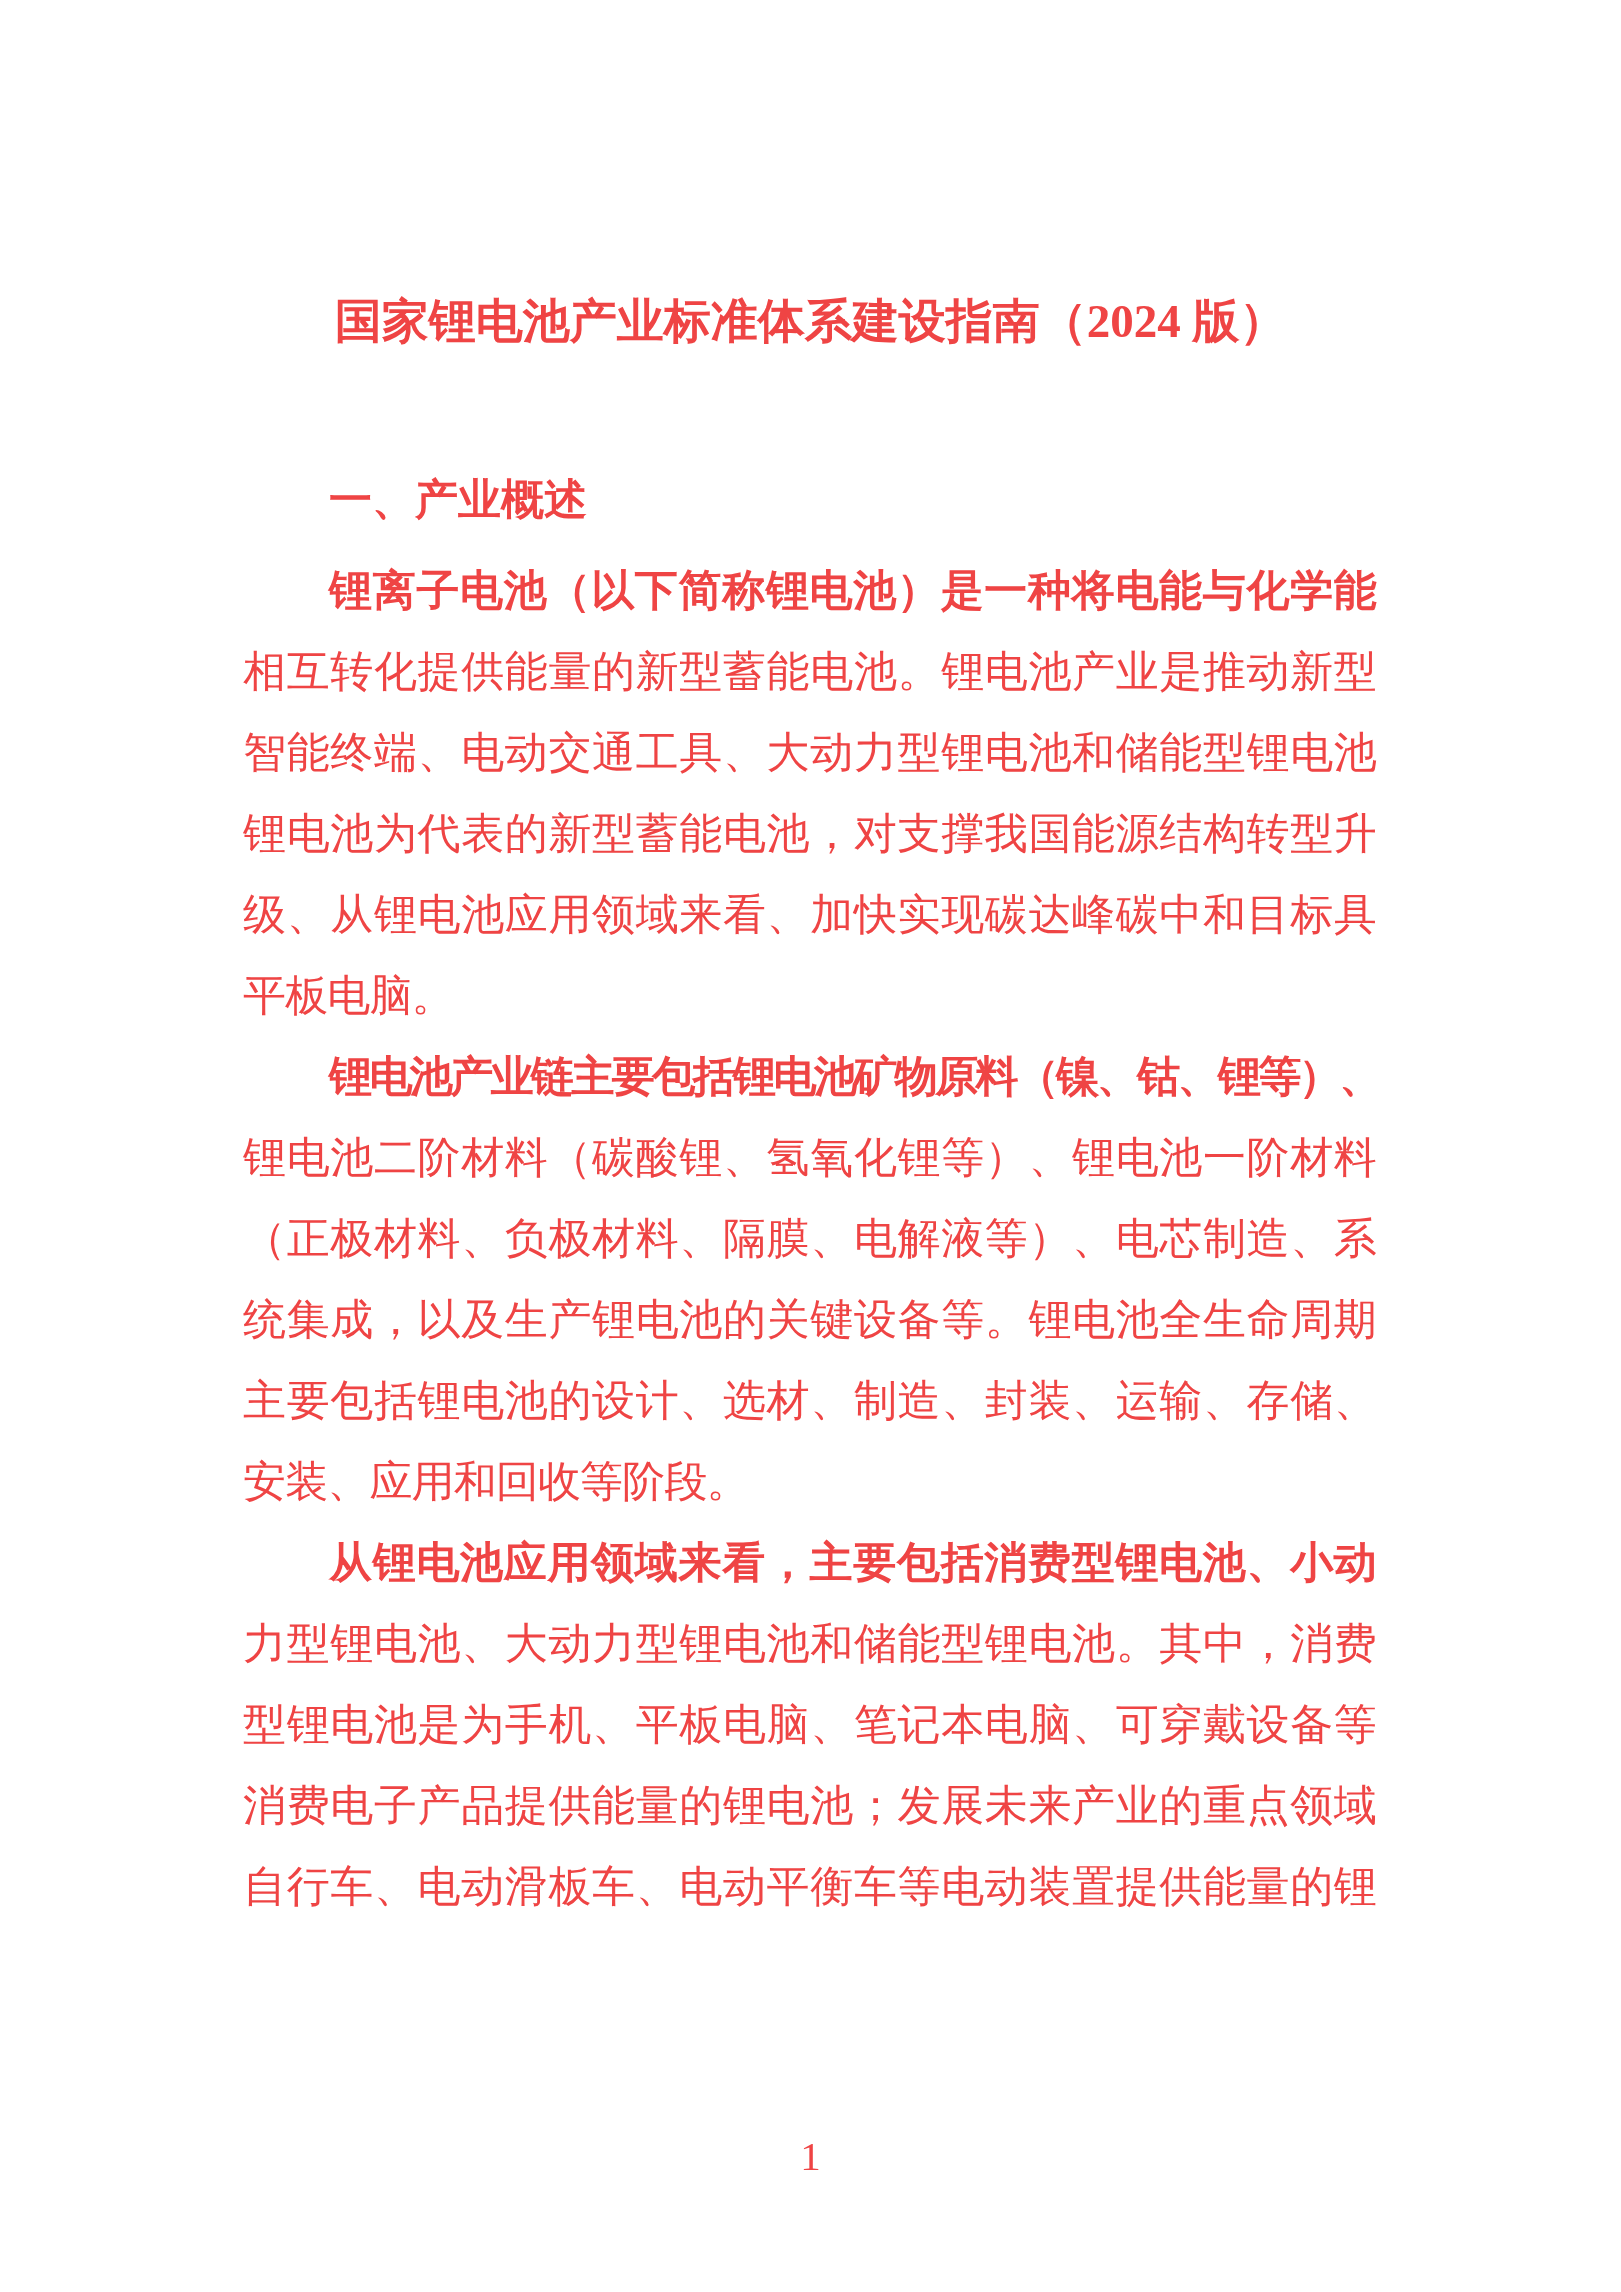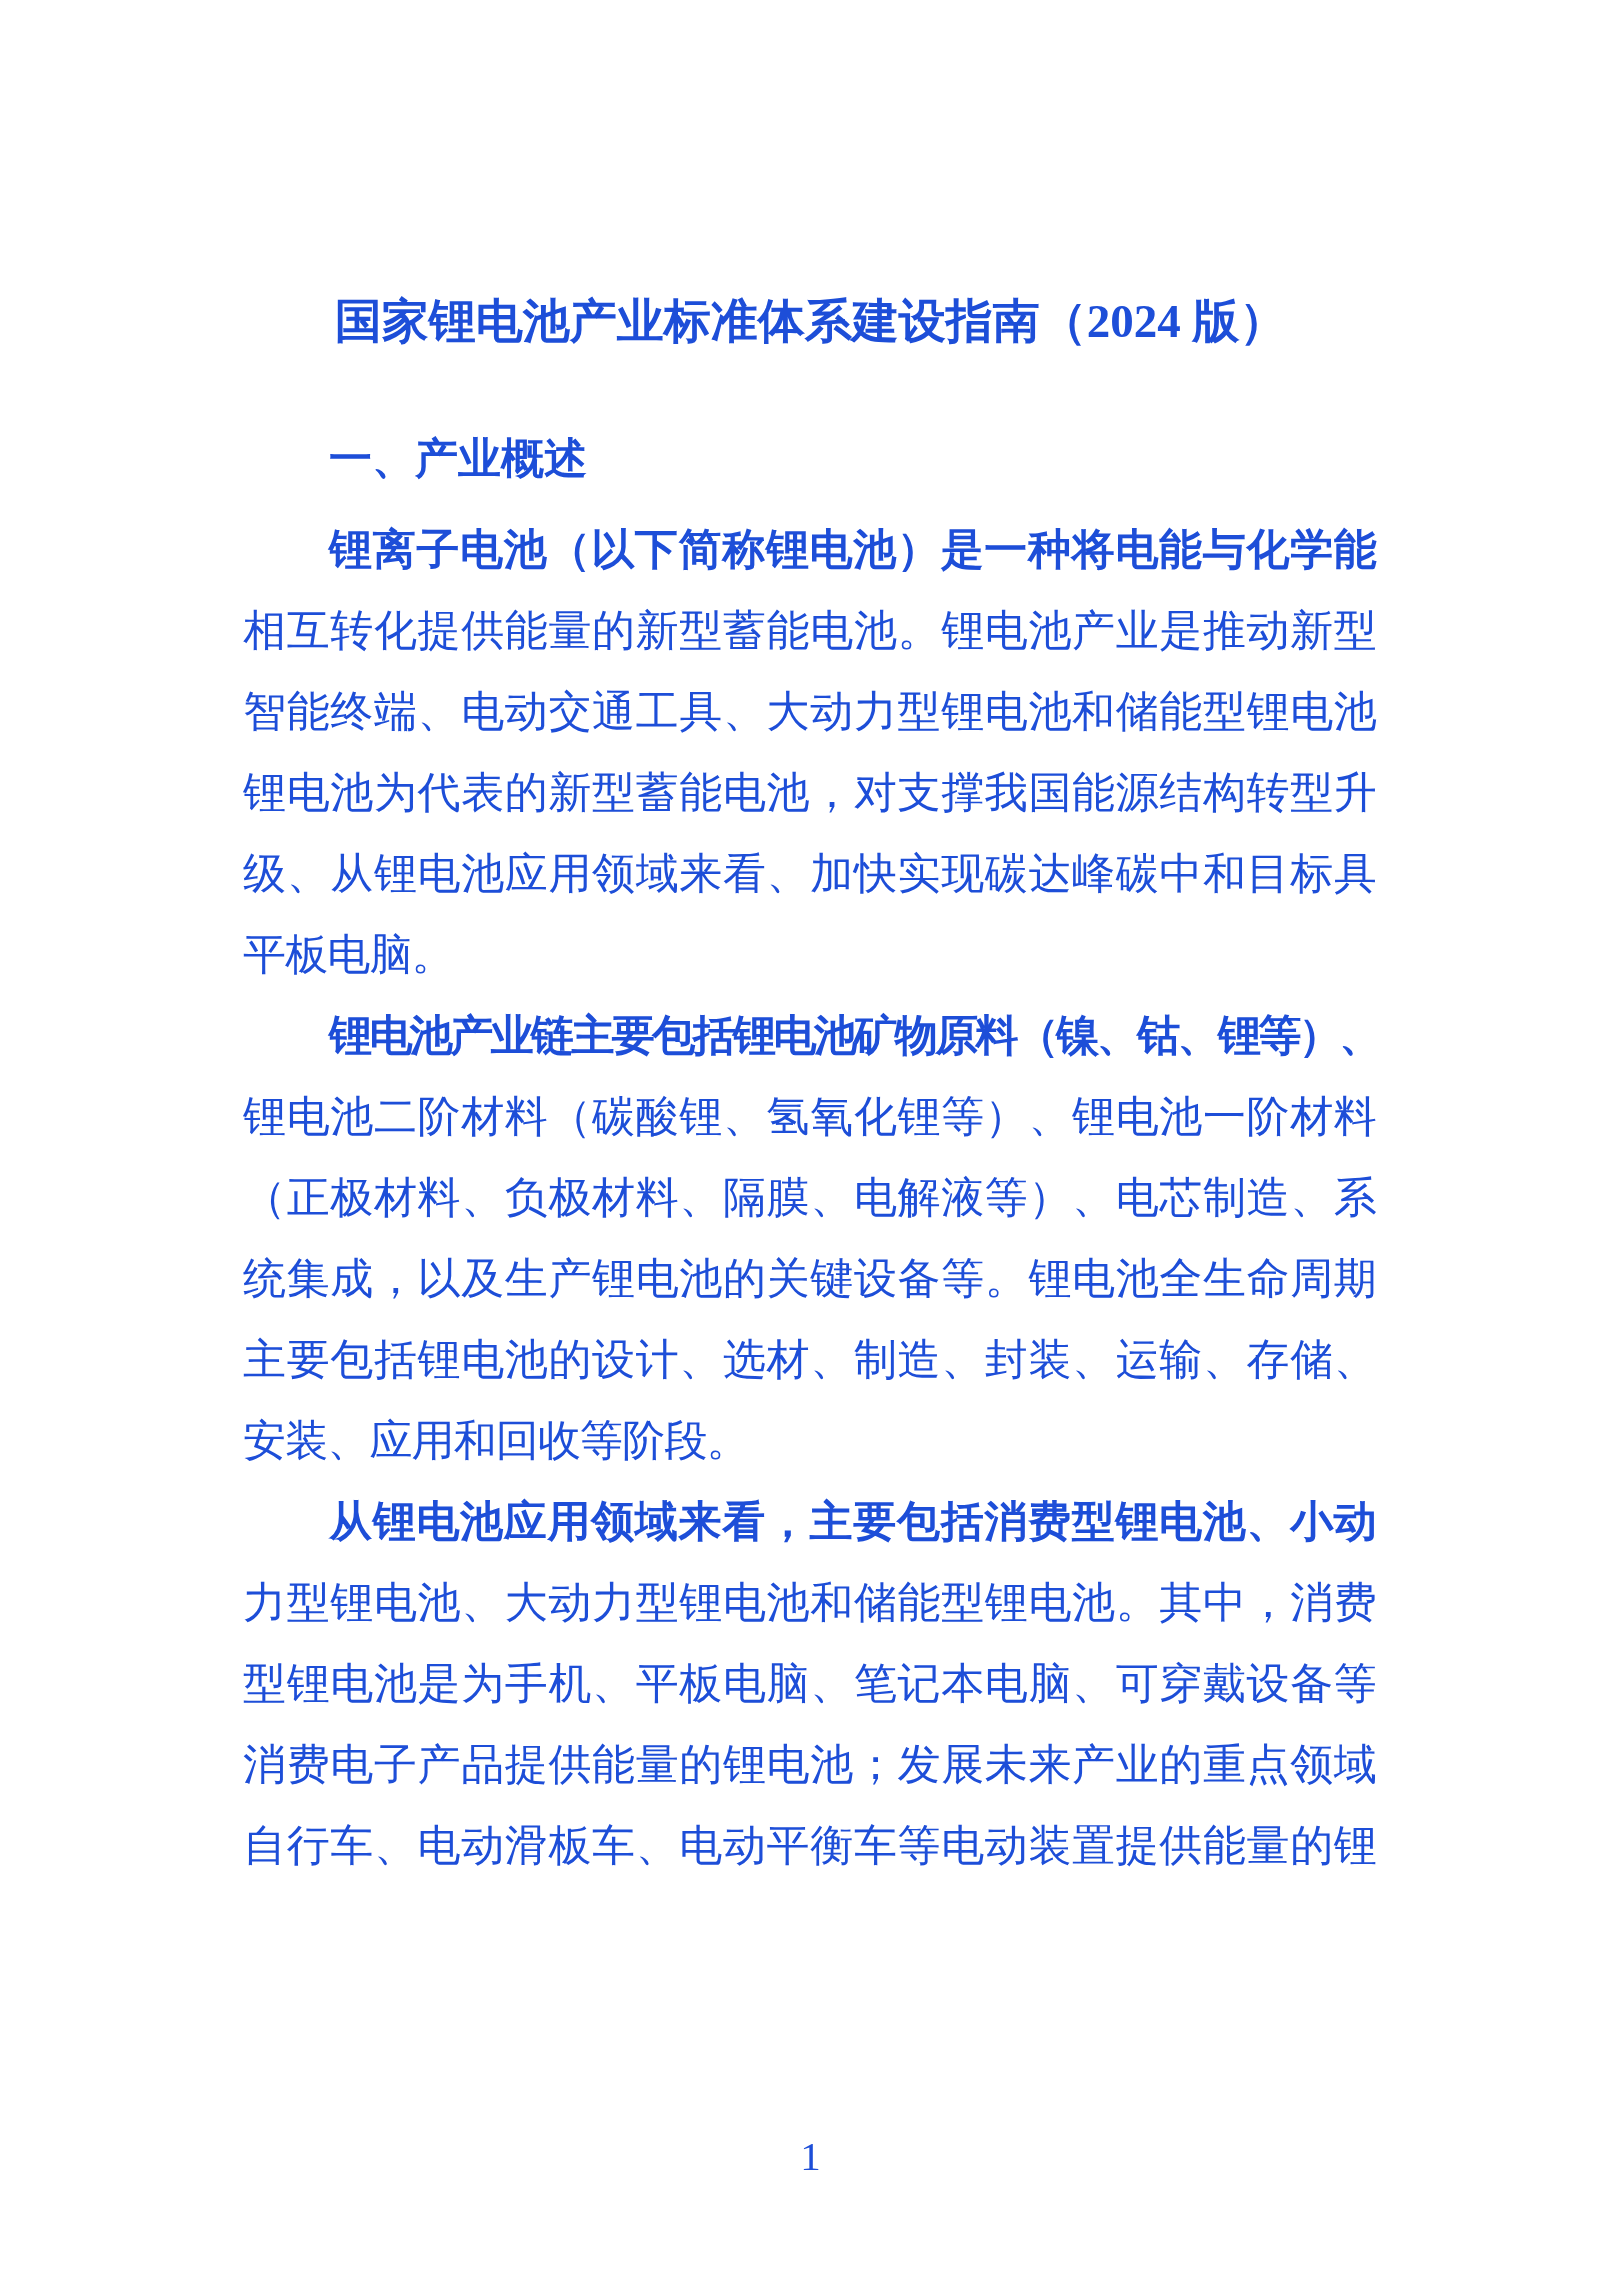--- a/index.html
+++ b/index.html
@@ -2,39 +2,39 @@
 <html><head>
 <meta charset="utf-8">
 <style>
   * { margin: 0; padding: 0; box-sizing: border-box; }
   html, body { background: #e8e8e8; }
   .page {
     position: relative;
     width: 1621px;
     height: 2293px;
     background: #ffffff;
-    color: #1d4ed8;
+    color: #ef4444;
     overflow: hidden;
     margin: 0 auto;
   }
   .doc-title {
     padding-top: 291px;
     font-family: "Liberation Serif", "DejaVu Serif", serif;
     font-weight: bold;
     font-size: 47px;
     line-height: 61px;
     text-align: center;
     letter-spacing: 0;
     white-space: nowrap;
   }
   .content {
     padding: 0 245px 0 243px;
   }
   .section-heading {
-    margin-top: 78px;
+    margin-top: 119px;
     font-family: "Liberation Sans", "DejaVu Sans", sans-serif;
     font-weight: bold;
     font-size: 43px;
     line-height: 57px;
     text-indent: 86px;
     white-space: nowrap;
   }
   .body-text {
     margin-top: 21.6px;
     font-family: "Liberation Serif", "DejaVu Serif", serif;

